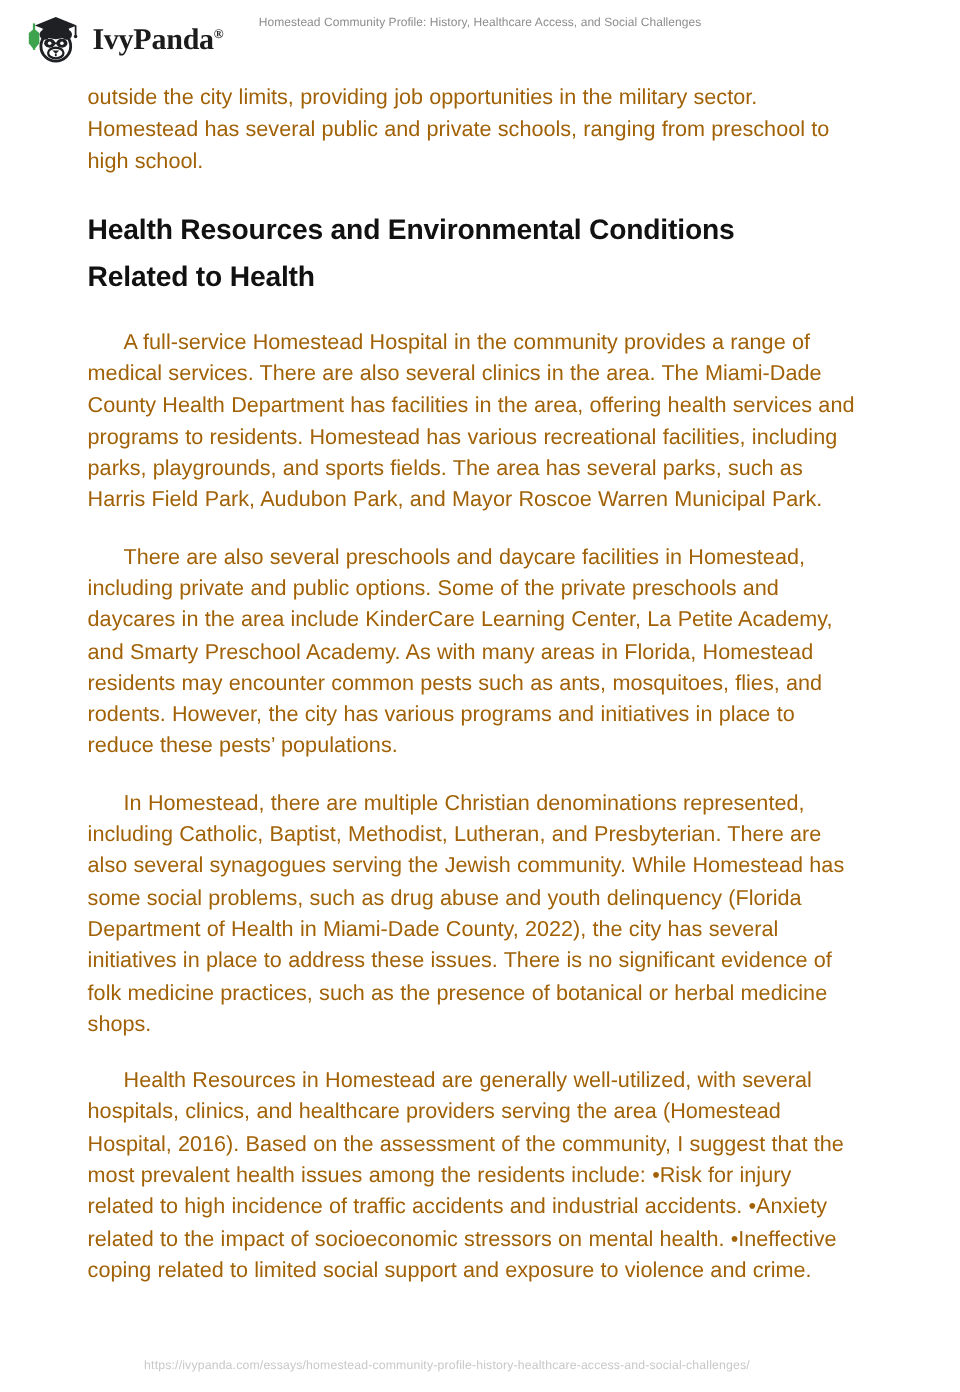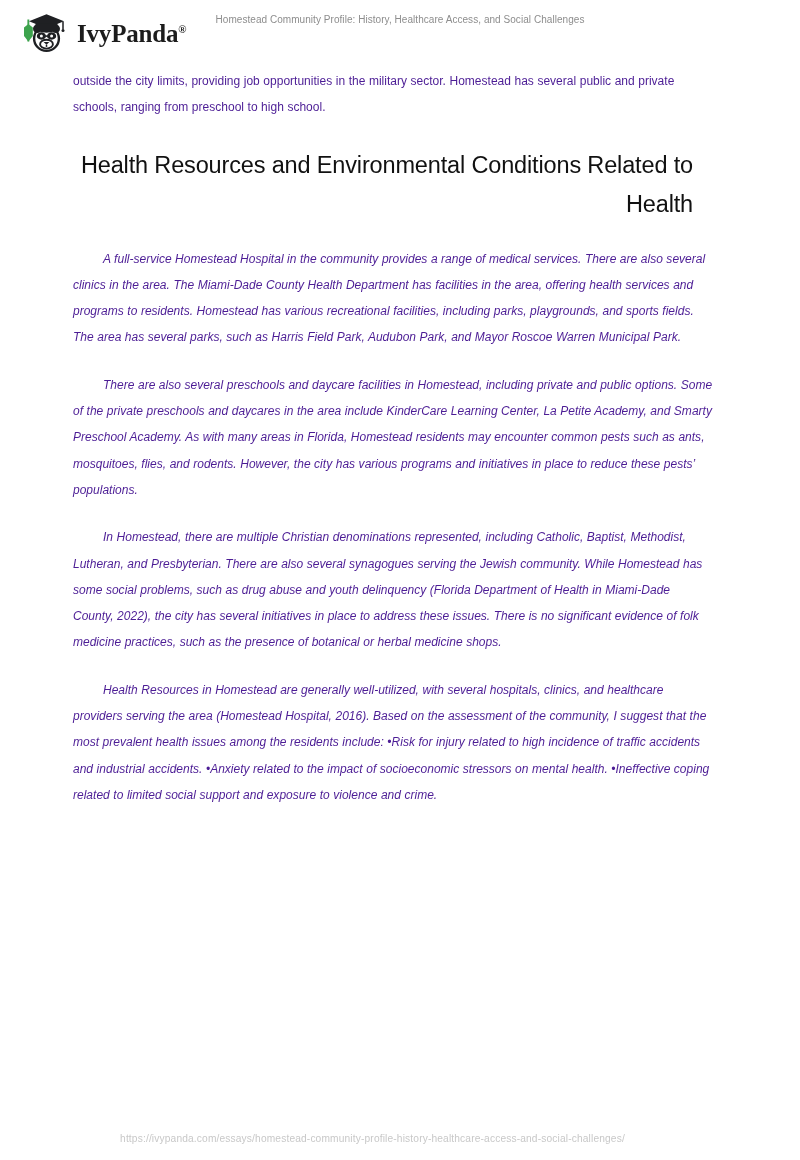--- a/index.html
+++ b/index.html
@@ -69,43 +69,41 @@
 
   
   .content {
     position: absolute;
     left: 73px;
     top: 68px;
     width: 641px;
   }
   p.para {
     margin: 0 0 21px 0;
-    font-size: 12px;
+    font-size: 18px;
     line-height: 26.3px;
-    color: #4c1d95;
+    color: #a16207;
     text-align: left;
     letter-spacing: 0.01px;
     word-spacing: 0.2px;
   }
   p.para.indent {
     text-indent: 30px;
-    font-style: italic;
   }
   p.para.tight {
     margin-bottom: 0;
   }
   h2.section-heading {
     margin: 24px 0 22px 0;
     font-size: 23.5px;
     line-height: 39px;
-    font-weight: 400;
+    font-weight: 700;
     color: #111111;
     letter-spacing: -0.15px;
     max-width: 620px;
-    text-align: right;
   }
   h2.section-heading.first {
     margin-top: 25px;
   }
 
   
   .page-footer {
     position: absolute;
     left: 0;
     bottom: 14px;

